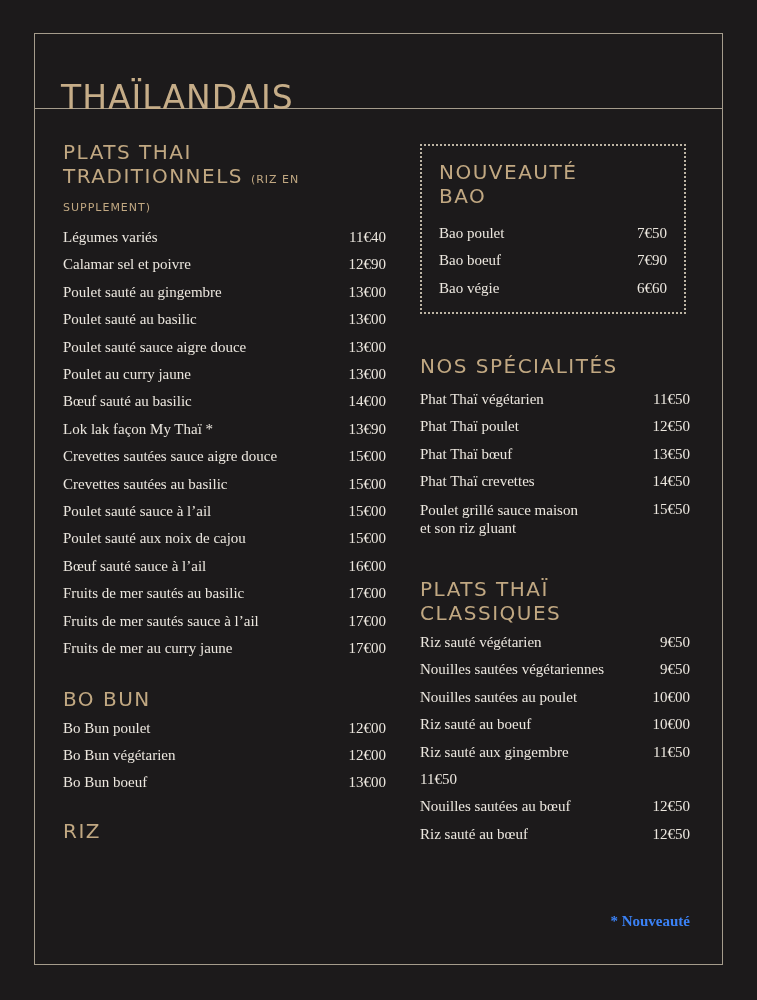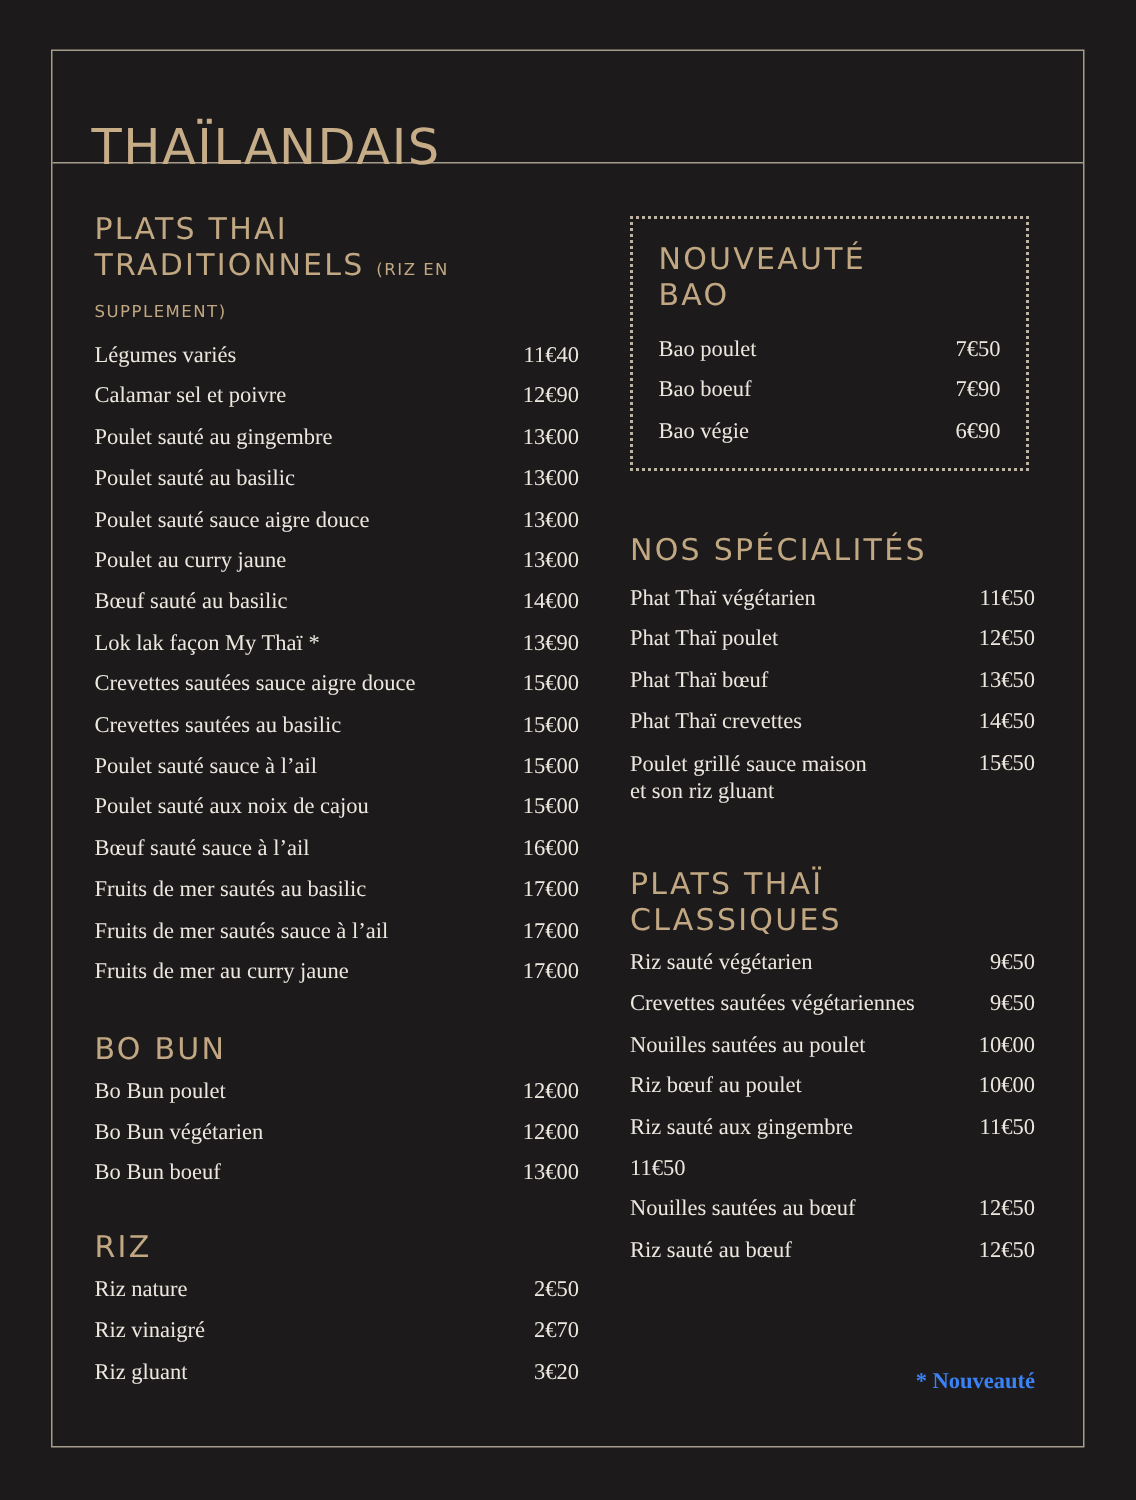--- a/index.html
+++ b/index.html
@@ -141,54 +141,40 @@
           </div>
           <div class="row">
             <span class="name">Bo Bun boeuf</span>
             <span class="price">13€00</span>
           </div>
         </div>
     </div>
 
     <div class="section">
       <h2 class="sec-title">RIZ</h2>
-      <div id="riz-items">
-          <div class="row">
-            <span class="name">Riz nature</span>
-            <span class="price">2€50</span>
-          </div>
-          <div class="row">
-            <span class="name">Riz vinaigré</span>
-            <span class="price">2€70</span>
-          </div>
-          <div class="row">
-            <span class="name">Riz gluant</span>
-            <span class="price">3€20</span>
-          </div>
-        </div>
     </div>
   </div>
 
   <div class="bao-box">
     <h2 class="sec-title">
       <span>NOUVEAUTÉ</span><br>
       <span>BAO</span>
     </h2>
     <div id="bao-items">
         <div class="row">
           <span class="name">Bao poulet</span>
           <span class="price">7€50</span>
         </div>
         <div class="row">
           <span class="name">Bao boeuf</span>
           <span class="price">7€90</span>
         </div>
         <div class="row">
           <span class="name">Bao végie</span>
-          <span class="price">6€90</span>
+          <span class="price">6€60</span>
         </div>
       </div>
   </div>
 
   <div class="col right" style="top:320px;">
     <h2 class="sec-title" style="margin-bottom:8px;">NOS SPÉCIALITÉS</h2>
     <div id="spec-items">
         <div class="row">
           <span class="name">Phat Thaï végétarien</span>
           <span class="price">11€50</span>
@@ -216,29 +202,29 @@
     <h2 class="sec-title">
       <span>PLATS THAÏ</span><br>
       <span>CLASSIQUES</span>
     </h2>
     <div id="class-items">
         <div class="row">
           <span class="name">Riz sauté végétarien</span>
           <span class="price">9€50</span>
         </div>
         <div class="row">
-          <span class="name">Crevettes sautées végétariennes</span>
+          <span class="name">Nouilles sautées végétariennes</span>
           <span class="price">9€50</span>
         </div>
         <div class="row">
           <span class="name">Nouilles sautées au poulet</span>
           <span class="price">10€00</span>
         </div>
         <div class="row">
-          <span class="name">Riz bœuf au poulet</span>
+          <span class="name">Riz sauté au boeuf</span>
           <span class="price">10€00</span>
         </div>
         <div class="row">
           <span class="name">Riz sauté aux gingembre</span>
           <span class="price">11€50</span>
         </div>
         <div class="row">
           <span class="price">11€50</span>
         </div>
         <div class="row">

